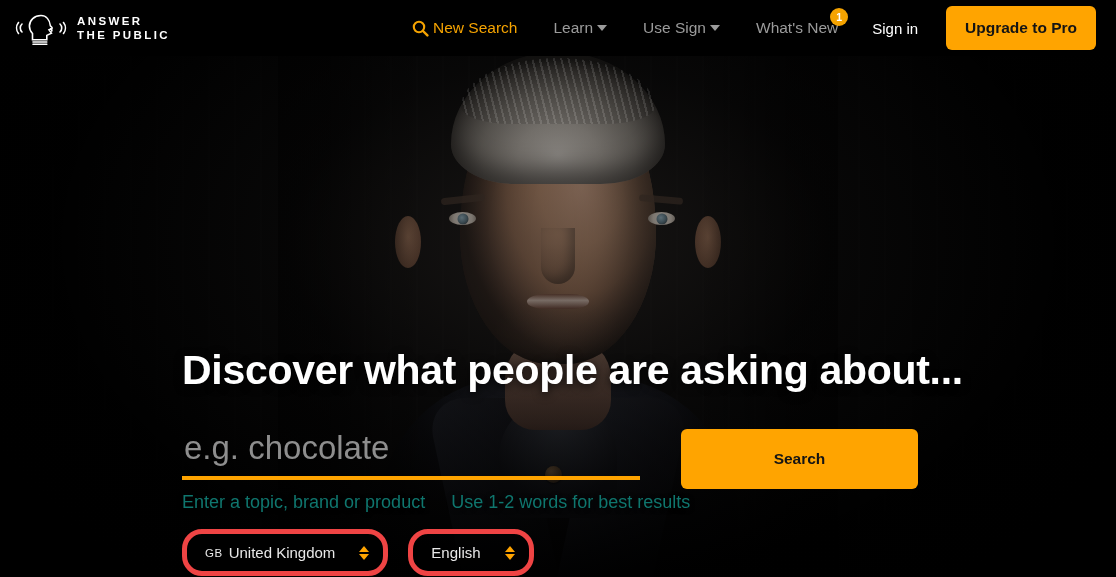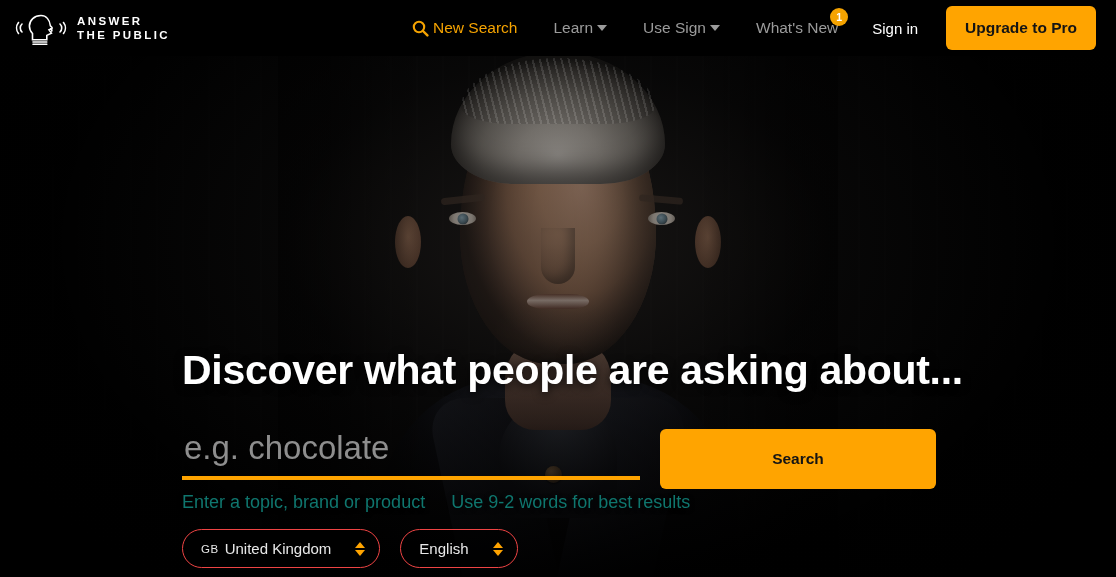--- a/index.html
+++ b/index.html
@@ -361,49 +361,50 @@
     gap: 26px;
     margin-top: 12px;
   }
   .hint {
     color: #0f766e;
     font-size: 18px;
     text-shadow: 0 1px 5px rgba(0,0,0,.9);
     white-space: nowrap;
   }
   .btn-search {
-    width: 276px;
+    width: 237px;
     height: 60px;
     background: #ffa400;
     color: #141414;
     border: none;
     border-radius: 6px;
     font-family: "Liberation Sans", sans-serif;
     font-size: 15.5px;
     font-weight: bold;
     cursor: pointer;
     flex: none;
+    margin-left: 21px;
   }
 
   
   .selectors {
     position: absolute;
     left: 182px;
     top: 529px;
     display: flex;
     gap: 20px;
     z-index: 10;
   }
   .pill {
     display: flex;
     align-items: center;
     gap: 10px;
     height: 37px;
     padding: 0 14px 0 18px;
-    border: 1px solid #ef4444;
+    border: 5px solid #ef4444;
     border-radius: 20px;
     background: rgba(0,0,0,.45);
     color: #e8e8e8;
     font-size: 15px;
     cursor: pointer;
     white-space: nowrap;
   }
   .pill-cc {
     font-size: 11.5px;
     letter-spacing: .5px;
@@ -507,21 +508,21 @@
   </div>
 
   <div class="hero-content">
     <h1 class="headline">Discover what people are asking about...</h1>
 
     <div class="search-row">
       <div class="search-field">
         <input class="search-input" type="text" placeholder="e.g. chocolate" style="">
         <div class="hints">
           <span class="hint">Enter a topic, brand or product</span>
-          <span class="hint">Use 9-2 words for best results</span>
+          <span class="hint">Use 1-2 words for best results</span>
         </div>
       </div>
 
       <button class="btn-search">Search</button>
     </div>
   </div>
 
   <div class="selectors">
 
     <div class="pill">

